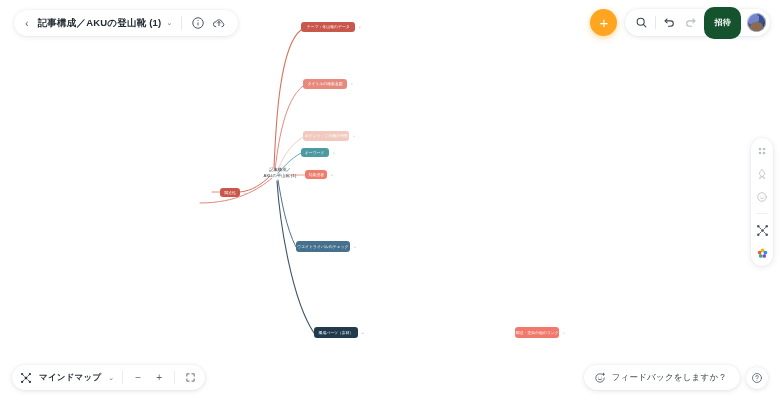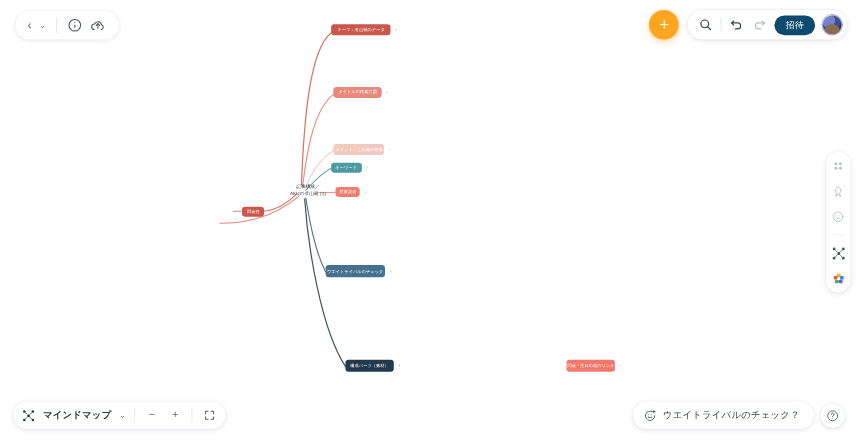--- a/index.html
+++ b/index.html
@@ -105,24 +105,24 @@
     gap: 6px; padding: 0 4px 0 9px;
     box-shadow: 0 1px 5px rgba(24,39,75,.12), 0 0 0 .5px rgba(24,39,75,.04);
   }
   .tr-bar .tbtn {
     width: 15px; height: 15px;
     display: flex; align-items: center; justify-content: center;
     color: #3c4550; cursor: pointer;
   }
   .tr-bar .vsep { width:1px; height:13px; background:#e6e9ec; }
   .invite {
-    height: 18px; padding: 0 10px;
-    background: #0c4a6e; color: #fff;
+    height: 32px; padding: 0 10px;
+    background: #14532d; color: #fff;
     border-radius: 10px; border: none;
-    font-size: 8px; font-weight: 400;
+    font-size: 8px; font-weight: 700;
     display: flex; align-items: center; justify-content: center;
     cursor: pointer; letter-spacing: .3px;
   }
   .avatar {
     width: 19px; height: 19px; border-radius: 50%;
     background: radial-gradient(circle at 32% 30%, #6f84c9 0 32%, #3c4f8f 33% 60%, #2a3a6d 61% 100%);
     box-shadow: inset 0 0 0 1px rgba(255,255,255,.6), 0 0 0 1.5px #fff;
     position: relative; overflow: hidden; cursor: pointer;
   }
   .avatar::after {
@@ -246,20 +246,21 @@
         </div>
         <div class="node" style="left: 515px; top: 327px; width: 44px; height: 11px; background: rgb(240, 121, 107); color: rgb(255, 255, 255);">
           <span style="transform: scale(0.92);">関連・注目の他のリンク</span>
           <span class="plus" style="color: rgb(240, 167, 157);"></span>
         </div>
       </div>
   </div>
 
   <div class="title-pill">
     <span class="back">‹</span>
+    <span class="ttl">記事構成／AKUの登山靴 (1)</span>
     <span class="caret">⌄</span>
     <span class="sep"></span>
     <span>
       <svg class="ticon" viewBox="0 0 24 24" fill="none" stroke="currentColor" stroke-width="1.7">
         <circle cx="12" cy="12" r="9"></circle>
           <path d="M12 11v5"></path>
           <circle cx="12" cy="7.8" r=".9" fill="currentColor" stroke="none"></circle>
       </svg>
     </span>
     <span>
@@ -372,21 +373,21 @@
     <div class="fb-pill">
       <span style="display:flex;color:#4a545f">
         <svg viewBox="0 0 24 24" width="12" height="12" fill="none" stroke="currentColor" stroke-width="1.7" stroke-linecap="round">
           <path d="M20.5 12a8.5 8.5 0 1 1-4.6-7.6"></path>
           <path d="M8.8 14.3c1.7 1.5 4.7 1.5 6.4 0"></path>
           <circle cx="9.3" cy="10.2" r=".9" fill="currentColor" stroke="none"></circle>
           <circle cx="14.7" cy="10.2" r=".9" fill="currentColor" stroke="none"></circle>
           <path d="M19 2.5v4M17 4.5h4"></path>
         </svg>
       </span>
-      <span class="fb-txt">ウエイトライバルのチェック？</span>
+      <span class="fb-txt">フィードバックをしますか？</span>
     </div>
     <span class="help-btn">
       <svg viewBox="0 0 24 24" width="12" height="12" fill="none" stroke="currentColor" stroke-width="1.7" stroke-linecap="round">
         <circle cx="12" cy="12" r="9"></circle>
         <path d="M9.6 9.4a2.5 2.5 0 1 1 3.3 2.4c-.7.3-1 .8-1 1.6"></path>
         <circle cx="11.9" cy="16.4" r=".85" fill="currentColor" stroke="none"></circle>
       </svg>
     </span>
   </div>
 

